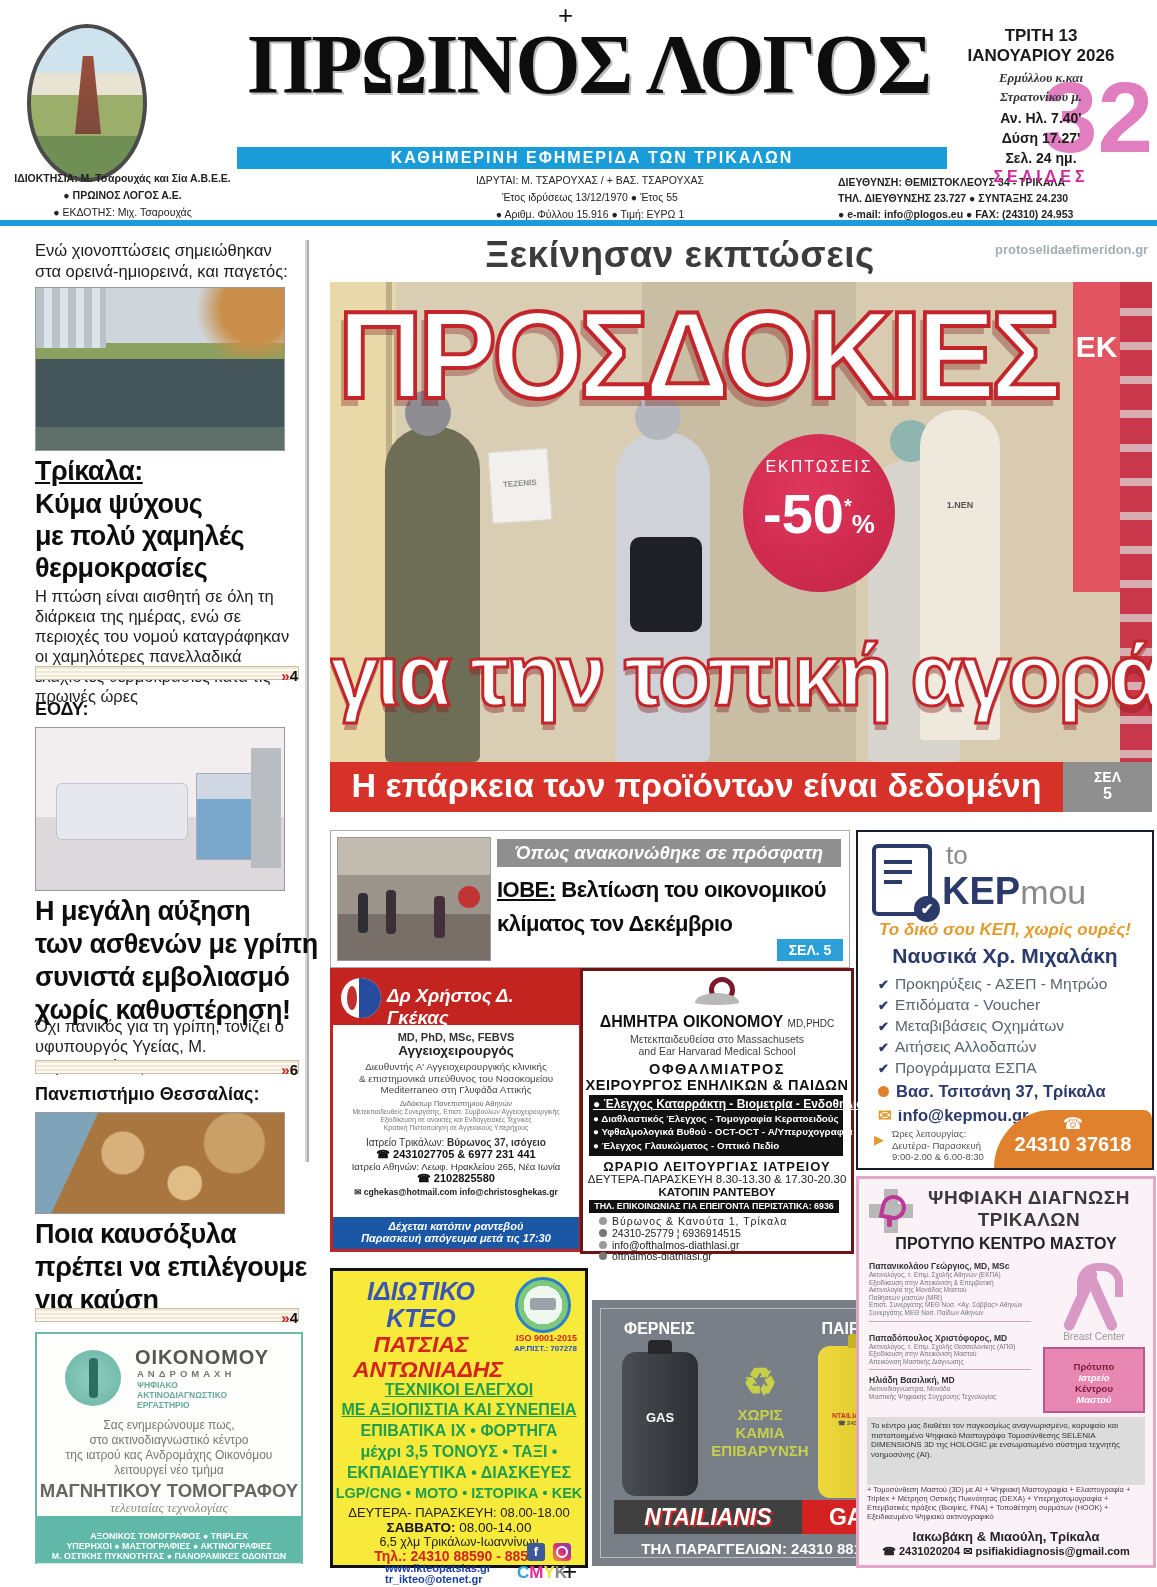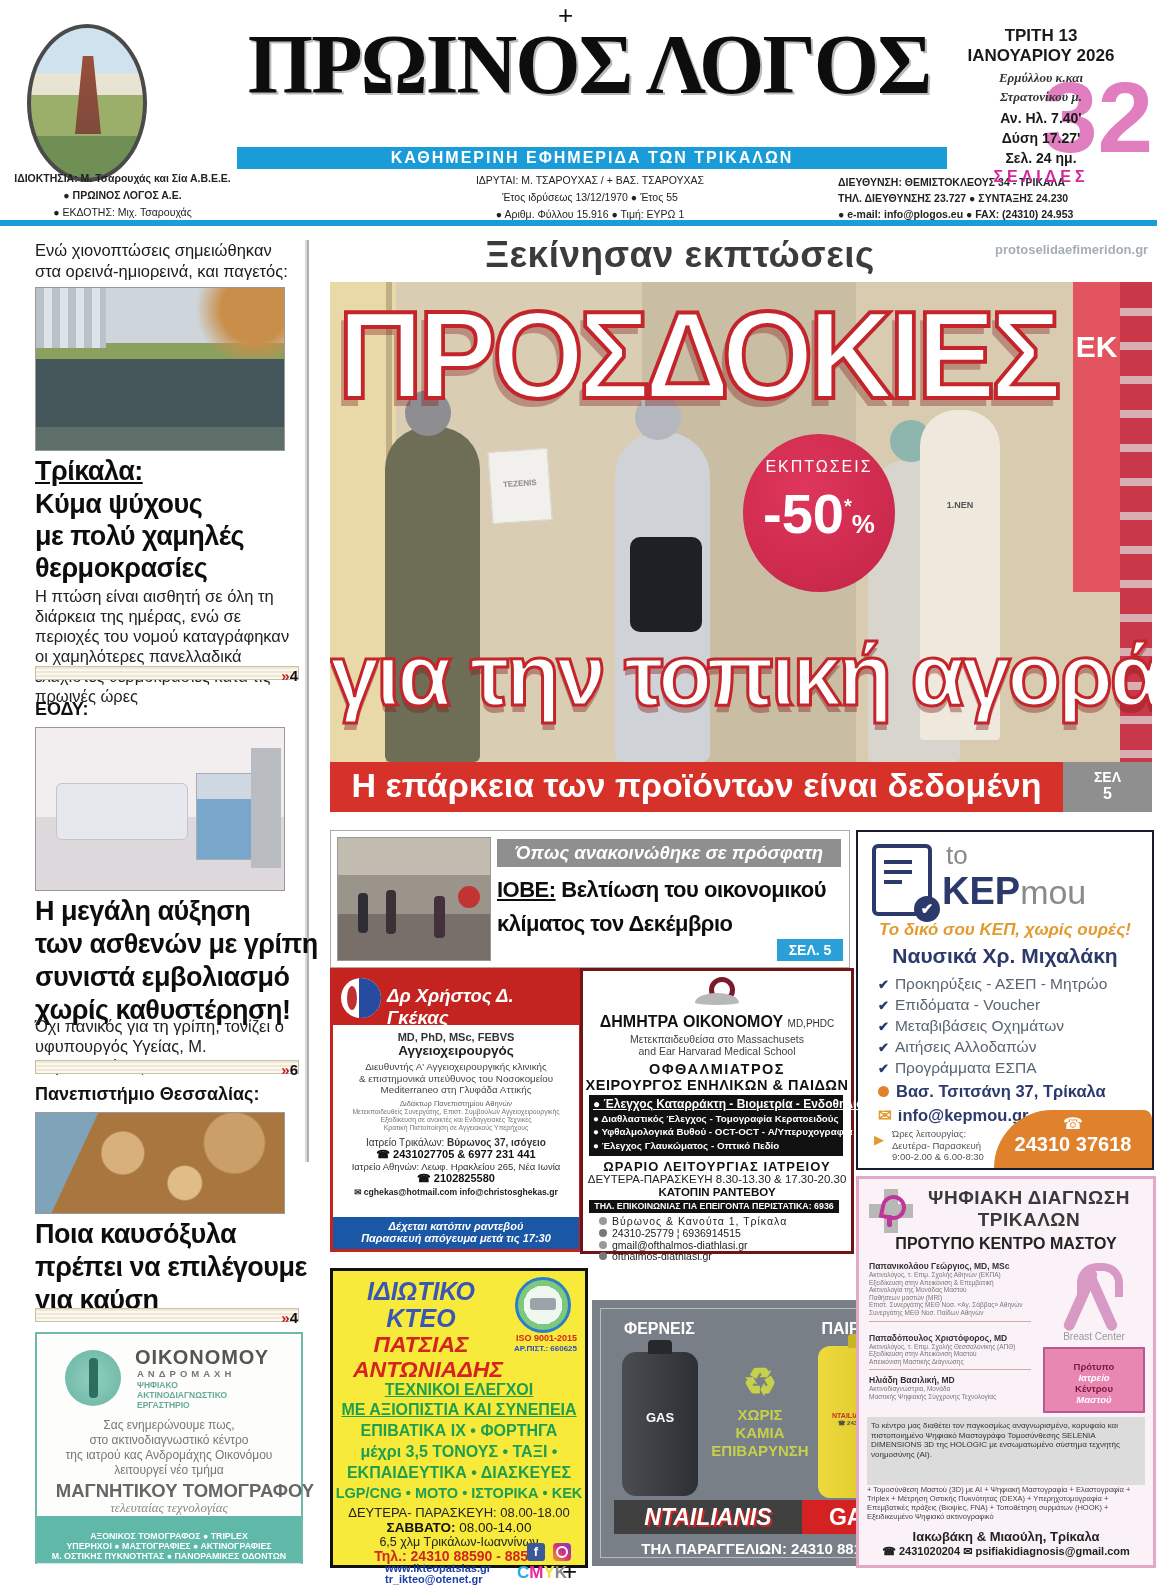--- a/index.html
+++ b/index.html
@@ -184,21 +184,21 @@
     <div class="abs" style="left:100px;top:34px;font-size:9.5px;color:#777;letter-spacing:4px;font-weight:bold;">ΑΝΔΡΟΜΑΧΗ</div>
     <div class="abs" style="left:100px;top:46px;font-size:8.5px;color:#6aaa9a;font-weight:bold;">ΨΗΦΙΑΚΟ</div>
     <div class="abs" style="left:100px;top:56px;font-size:8.5px;color:#6aaa9a;font-weight:bold;">ΑΚΤΙΝΟΔΙΑΓΝΩΣΤΙΚΟ</div>
     <div class="abs" style="left:100px;top:66px;font-size:8.5px;color:#6aaa9a;font-weight:bold;">ΕΡΓΑΣΤΗΡΙΟ</div>
     <div class="abs c" style="left:0;top:84px;width:264px;font-size:12px;color:#777;line-height:15px;">
       <div>Σας ενημερώνουμε πως,</div>
       <div>στο ακτινοδιαγνωστικό κέντρο</div>
       <div>της ιατρού κας Ανδρομάχης Οικονόμου</div>
       <div>λειτουργεί νέο τμήμα</div>
     </div>
-    <div class="abs c" style="left:0;top:146px;width:264px;font-size:18.5px;font-weight:bold;color:#666;margin-left:16px;">ΜΑΓΝΗΤΙΚΟΥ ΤΟΜΟΓΡΑΦΟΥ</div>
+    <div class="abs c" style="left:0;top:146px;width:264px;font-size:18.5px;font-weight:bold;color:#666;">ΜΑΓΝΗΤΙΚΟΥ ΤΟΜΟΓΡΑΦΟΥ</div>
     <div class="abs c" style="left:0;top:166px;width:264px;font-size:13px;color:#888;font-style:italic;font-family:'Liberation Serif',serif;">τελευταίας τεχνολογίας</div>
     <div class="abs teal-band c" style="left:0;top:182px;width:264px;height:46px;">
       <div style="font-size:8.8px;font-weight:bold;line-height:9.8px;padding-top:16px;">ΑΞΟΝΙΚΟΣ ΤΟΜΟΓΡΑΦΟΣ ● TRIPLEX</div>
       <div style="font-size:8.8px;font-weight:bold;line-height:9.8px;">ΥΠΕΡΗΧΟΙ ● ΜΑΣΤΟΓΡΑΦΙΕΣ ● ΑΚΤΙΝΟΓΡΑΦΙΕΣ</div>
       <div style="font-size:8.8px;font-weight:bold;line-height:9.8px;border-bottom:1px solid #cfe8e2;padding-bottom:2px;">Μ. ΟΣΤΙΚΗΣ ΠΥΚΝΟΤΗΤΑΣ ● ΠΑΝΟΡΑΜΙΚΕΣ ΟΔΟΝΤΩΝ</div>
       <div style="font-size:12.5px;font-weight:bold;letter-spacing:0.5px;padding-top:1px;">ΑΠΟΛΛΩΝΟΣ 28 ΤΗΛ.:24310 29680</div>
     </div>
   </div>
 
   <div class="abs main-kicker c" style="left:430px;top:234px;width:500px;">Ξεκίνησαν εκπτώσεις</div>
@@ -344,35 +344,35 @@
       <div class="b" style="font-size:9.8px;line-height:13.5px;white-space:nowrap;text-align:center;">● Υφθαλμολογικά Βυθού - OCT-ΟCT - Α/Υπερυχογραφία</div>
       <div class="b" style="font-size:9.8px;line-height:13.5px;white-space:nowrap;">● Έλεγχος Γλαυκώματος - Οπτικό Πεδίο</div>
     </div>
     <div class="abs c b" style="left:0;top:188px;width:268px;font-size:13px;letter-spacing:1px;color:#111;">ΩΡΑΡΙΟ ΛΕΙΤΟΥΡΓΙΑΣ ΙΑΤΡΕΙΟΥ</div>
     <div class="abs c" style="left:0;top:202px;width:268px;font-size:11.5px;color:#222;">ΔΕΥΤΕΡΑ-ΠΑΡΑΣΚΕΥΗ 8.30-13.30 &amp; 17.30-20.30</div>
     <div class="abs c b" style="left:0;top:215px;width:268px;font-size:11.5px;color:#111;">ΚΑΤΟΠΙΝ ΡΑΝΤΕΒΟΥ</div>
     <div class="abs dm-box c" style="left:6px;top:229px;width:250px;height:13px;font-size:8.8px;line-height:13px;font-weight:bold;">ΤΗΛ. ΕΠΙΚΟΙΝΩΝΙΑΣ ΓΙΑ ΕΠΕΙΓΟΝΤΑ ΠΕΡΙΣΤΑΤΙΚΑ: 6936 914 515</div>
     <div class="abs" style="left:16px;top:245px;font-size:10.5px;color:#222;line-height:11.8px;">
       <div><span style="display:inline-block;width:8px;height:8px;border-radius:50%;background:#999;margin-right:5px;"></span><span style="letter-spacing:1px;">Βύρωνος &amp; Κανούτα 1, Τρίκαλα</span></div>
       <div><span style="display:inline-block;width:8px;height:8px;border-radius:50%;background:#777;margin-right:5px;"></span><span>24310-25779 ¦ 6936914515</span></div>
-      <div><span style="display:inline-block;width:8px;height:8px;border-radius:50%;background:#999;margin-right:5px;"></span><span>gmail@ofthalmos-diathlasi.gr</span></div>
+      <div><span style="display:inline-block;width:8px;height:8px;border-radius:50%;background:#999;margin-right:5px;"></span><span>info@ofthalmos-diathlasi.gr</span></div>
       <div><span style="display:inline-block;width:8px;height:8px;border-radius:50%;background:#777;margin-right:5px;"></span><span>ofthalmos-diathlasi.gr</span></div>
     </div>
   </div>
 
   <div class="abs kteo" style="left:330px;top:1268px;width:252px;height:294px;">
     <div class="abs kteo-blue c" style="left:0;top:6px;width:176px;font-size:25px;">ΙΔΙΩΤΙΚΟ</div>
     <div class="abs kteo-blue c" style="left:0;top:33px;width:176px;font-size:25px;">ΚΤΕΟ</div>
     <div class="abs kteo-red c" style="left:0;top:60px;width:176px;font-size:23px;">ΠΑΤΣΙΑΣ</div>
     <div class="abs kteo-red c" style="left:0;top:85px;width:190px;font-size:23px;">ΑΝΤΩΝΙΑΔΗΣ</div>
     <div class="abs" style="right:14px;top:6px;width:50px;height:50px;border-radius:50%;border:3px solid #2b7fc8;background:radial-gradient(circle,#eef8ee 0 55%,#7ec87e 55% 100%);">
       <div class="abs" style="left:12px;top:18px;width:26px;height:12px;background:#9aa4aa;border-radius:3px;"></div>
     </div>
     <div class="abs b" style="right:8px;top:62px;font-size:9px;color:#d42420;">ISO 9001-2015</div>
-    <div class="abs b" style="right:8px;top:73px;font-size:8px;color:#2b4fc8;">ΑΡ.ΠΙΣΤ.: 660625</div>
+    <div class="abs b" style="right:8px;top:73px;font-size:8px;color:#2b4fc8;">ΑΡ.ΠΙΣΤ.: 707278</div>
     <div class="abs kteo-green c" style="left:0;top:110px;width:252px;font-size:16px;text-decoration:underline;">ΤΕΧΝΙΚΟΙ ΕΛΕΓΧΟΙ</div>
     <div class="abs kteo-green c" style="left:0;top:130px;width:252px;font-size:16px;text-decoration:underline;">ΜΕ ΑΞΙΟΠΙΣΤΙΑ ΚΑΙ ΣΥΝΕΠΕΙΑ</div>
     <div class="abs kteo-green c" style="left:0;top:151px;width:252px;font-size:16px;">ΕΠΙΒΑΤΙΚΑ ΙΧ • ΦΟΡΤΗΓΑ</div>
     <div class="abs kteo-green c" style="left:0;top:172px;width:252px;font-size:16px;">μέχρι 3,5 ΤΟΝΟΥΣ • ΤΑΞΙ •</div>
     <div class="abs kteo-green c" style="left:0;top:193px;width:252px;font-size:16px;">ΕΚΠΑΙΔΕΥΤΙΚΑ • ΔΙΑΣΚΕΥΕΣ</div>
     <div class="abs kteo-green c" style="left:0;top:214px;width:252px;font-size:14.5px;">LGP/CNG • ΜΟΤΟ • ΙΣΤΟΡΙΚΑ • ΚΕΚ</div>
     <div class="abs c" style="left:0;top:234px;width:252px;font-size:13px;color:#222;">ΔΕΥΤΕΡΑ- ΠΑΡΑΣΚΕΥΗ: 08.00-18.00</div>
     <div class="abs c" style="left:0;top:249px;width:252px;font-size:13.5px;color:#111;"><span class="b">ΣΑΒΒΑΤΟ:</span><span> 08.00-14.00</span></div>
     <div class="abs c" style="left:0;top:264px;width:252px;font-size:12.5px;color:#222;">6,5 χλμ Τρικάλων-Ιωαννίνων</div>
     <div class="abs c b" style="left:0;top:277px;width:252px;font-size:14px;color:#d42420;">Τηλ.: 24310 88590 - 88591</div>

